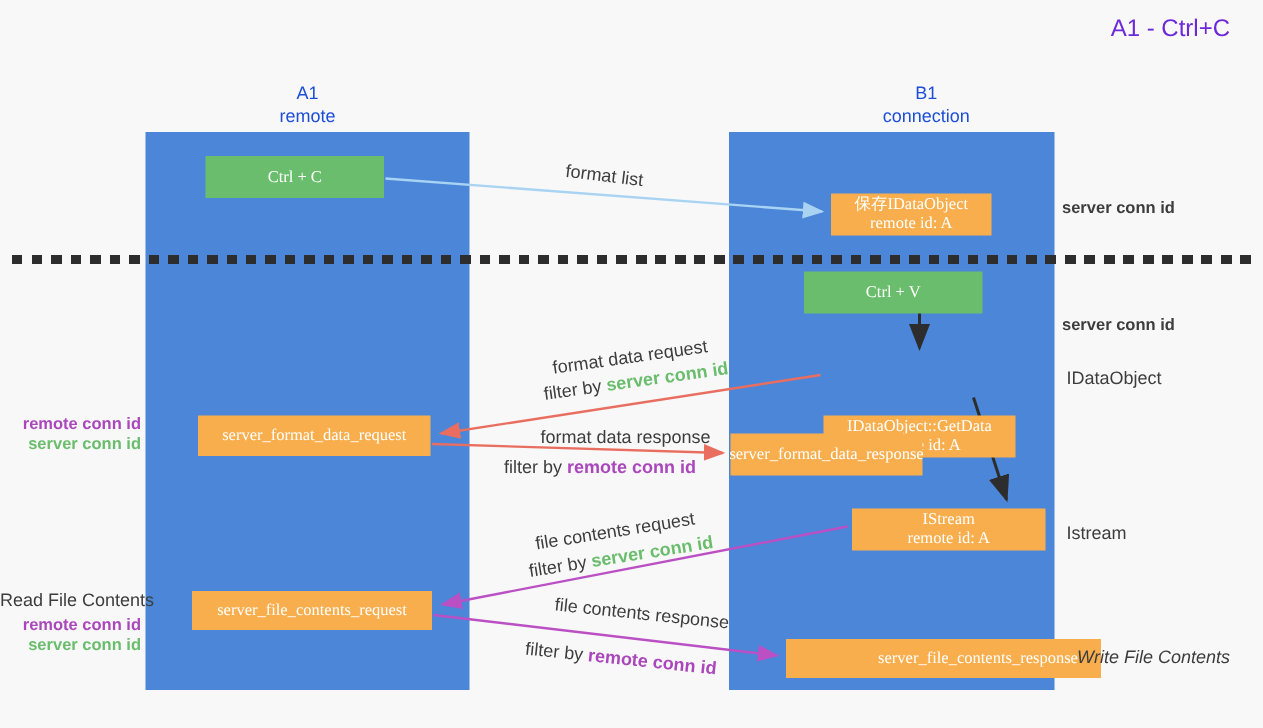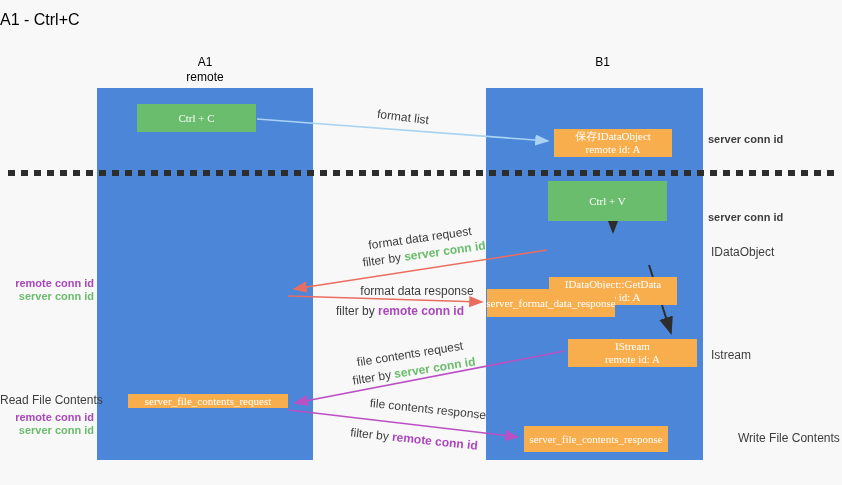--- a/index.html
+++ b/index.html
@@ -1,48 +1,48 @@
 <!DOCTYPE html>
 <html><head>
 <meta charset="utf-8">
 <style>
   html,body{margin:0;padding:0;background:#f8f8f8;font-family:"Liberation Sans",sans-serif;}
   .canvas{position:relative;width:842px;height:485px;background:#f8f8f8;overflow:hidden;}
 
-  .title{position:absolute;left:0;top:9px;width:820px;text-align:left;font-size:16px;
-         line-height:21px;color:#000000;z-index:5;}
+  .title{position:absolute;left:0;top:9px;width:820px;text-align:right;font-size:16px;
+         line-height:21px;color:#6d28d9;z-index:5;}
 
   .lifeline{position:absolute;background:#4c86d8;z-index:1;}
   .ll-a1{left:97px;top:88px;width:216px;height:372px;}
   .ll-b1{left:486px;top:88px;width:217px;height:372px;}
 
   .ll-header{position:absolute;top:55px;text-align:center;font-size:12px;line-height:15px;
-             color:#000000;z-index:5;}
+             color:#1d4ed8;z-index:5;}
   .llh-a1{left:97px;width:216px;}
-  .llh-b1{left:494px;width:217px;}
+  .llh-b1{left:509px;width:217px;}
 
   .dotted{position:absolute;left:8px;top:170px;width:828px;height:6px;z-index:2;
           background:repeating-linear-gradient(90deg,#2d2d2d 0 7px,transparent 7px 13px);}
 
   .arrows{position:absolute;left:0;top:0;z-index:3;}
 
   .node{position:absolute;display:flex;flex-direction:column;align-items:center;
         justify-content:center;color:#ffffff;font-size:11px;line-height:13px;
         text-align:center;white-space:nowrap;z-index:4;font-family:Liberation Serif, serif;}
   .green{background:#6abd6c;}
   .orange{background:#f9ae4d;}
   .n-ctrlc{left:137px;top:104px;width:119px;height:28px;}
-  .n-save{left:554px;top:129px;width:118px;height:28px;}
-  .n-ctrlv{left:548px;top:181px;width:119px;height:40px;}
+  .n-save{left:554px;top:129px;width:107px;height:28px;}
+  .n-ctrlv{left:536px;top:181px;width:119px;height:28px;}
   .n-getdata{left:549px;top:237px;width:128px;height:28px;margin-top:40px;}
   .n-freq{left:132px;top:277px;width:155px;height:27px;}
   .n-fres{left:487px;top:289px;width:128px;height:28px;}
   .n-istream{left:568px;top:339px;width:129px;height:28px;}
-  .n-filereq{left:128px;top:394px;width:160px;height:14px;}
-  .n-fileres{left:524px;top:426px;width:144px;height:26px;}
+  .n-filereq{left:128px;top:394px;width:160px;height:26px;}
+  .n-fileres{left:524px;top:426px;width:164px;height:26px;padding-left:46px;}
 
   .albl{position:absolute;font-size:12px;color:#3d3d3d;white-space:nowrap;z-index:5;
         transform:translate(-50%,-50%);}
   .conn-green{color:#6abd6c;font-weight:bold;}
   .conn-purple{color:#ab47bc;font-weight:bold;}
 
   .side{position:absolute;font-size:12px;color:#3d3d3d;white-space:nowrap;z-index:5;}
   .side-conn{font-size:11px;line-height:13px;font-weight:bold;}
   .left-align{left:0;width:94px;text-align:right;}
 </style>
@@ -54,20 +54,21 @@
   <div class="title">
     <div>A1 - Ctrl+C</div>
   </div>
 
   <div class="ll-header llh-a1">
     <div>A1</div>
     <div>remote</div>
   </div>
   <div class="ll-header llh-b1">
     <div>B1</div>
+    <div>connection</div>
   </div>
 
   <div class="lifeline ll-a1"></div>
   <div class="lifeline ll-b1"></div>
 
   <div class="dotted"></div>
 
   <svg class="arrows" width="842" height="485">
     <defs>
       <marker id="m-blue" markerWidth="10" markerHeight="8" refX="8" refY="3.5" orient="auto">
@@ -99,20 +100,23 @@
     <span>保存IDataObject</span>
     <span>remote id: A</span>
   </div>
   <div class="node green n-ctrlv">
     <span>Ctrl + V</span>
   </div>
   <div class="node orange n-getdata">
     <span>IDataObject::GetData</span>
     <span>remote id: A</span>
   </div>
+  <div class="node orange n-freq">
+    <span>server_format_data_request</span>
+  </div>
   <div class="node orange n-fres">
     <span>server_format_data_response</span>
   </div>
   <div class="node orange n-istream">
     <span>IStream</span>
     <span>remote id: A</span>
   </div>
   <div class="node orange n-filereq">
     <span>server_file_contents_request</span>
   </div>
@@ -131,21 +135,21 @@
   <div class="albl" style="left:410px;top:354px;transform:translate(-50%,-50%) rotate(-9deg);">file contents request</div>
   <div class="albl" style="left:414px;top:371px;transform:translate(-50%,-50%) rotate(-9deg);"><span>filter by</span>&nbsp;<span class="conn-green">server conn id</span></div>
 
   <div class="albl" style="left:428px;top:409px;transform:translate(-50%,-50%) rotate(6deg);">file contents response</div>
   <div class="albl" style="left:414px;top:439px;transform:translate(-50%,-50%) rotate(6deg);"><span>filter by</span>&nbsp;<span class="conn-purple">remote conn id</span></div>
 
   <div class="side side-conn conn-green" style="left:708px;top:133px;">server conn id</div>
   <div class="side side-conn conn-green" style="left:708px;top:211px;">server conn id</div>
   <div class="side" style="left:711px;top:245px;">IDataObject</div>
   <div class="side" style="left:711px;top:348px;">Istream</div>
-  <div class="side" style="left:738px;top:431px;">Write File Contents</div>
+  <div class="side" style="left:718px;top:431px;font-style:italic;">Write File Contents</div>
 
   <div class="side side-conn left-align" style="top:277px;">
     <div class="conn-purple">remote conn id</div>
     <div class="conn-green">server conn id</div>
   </div>
   <div class="side left-align" style="top:393px;">Read File Contents</div>
   <div class="side side-conn left-align" style="top:411px;">
     <div class="conn-purple">remote conn id</div>
     <div class="conn-green">server conn id</div>
   </div>

